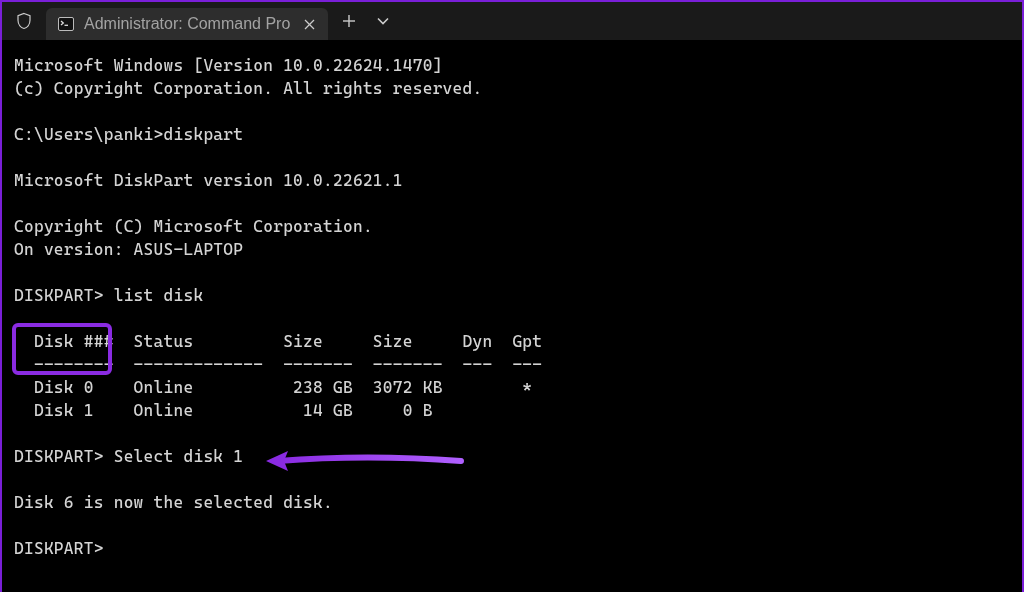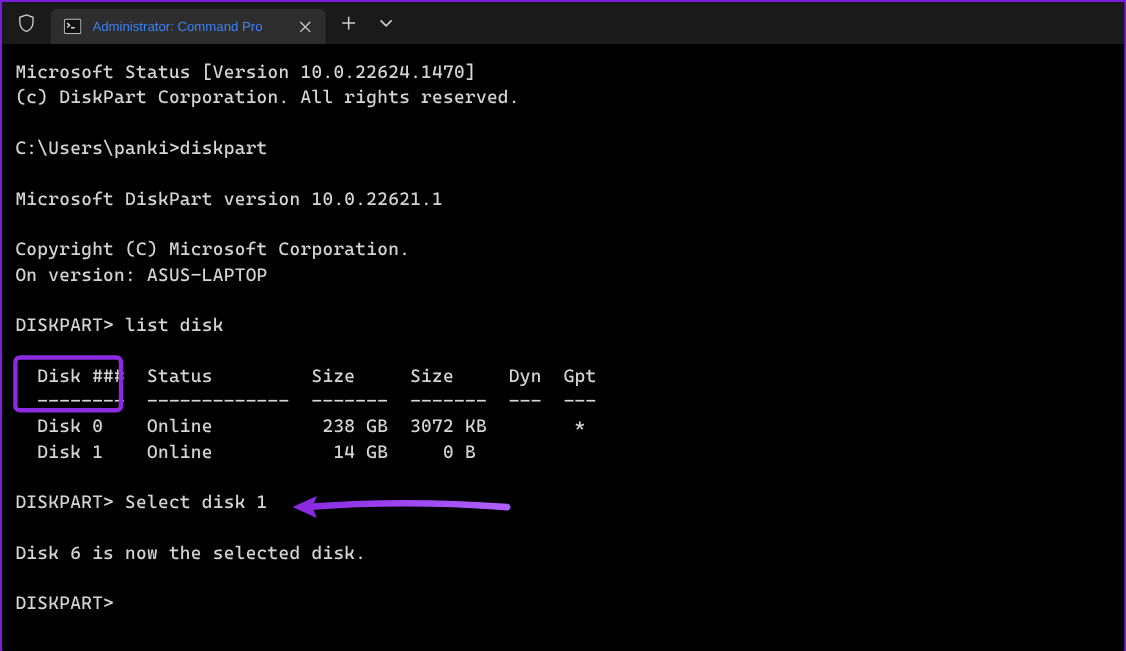--- a/index.html
+++ b/index.html
@@ -37,23 +37,23 @@
     background: #2d2d2d;
     display: flex;
     align-items: center;
     padding: 0 10px 0 12px;
     border-radius: 6px 6px 0 0;
     gap: 10px;
     min-width: 250px;
   }
   .tab-icon { width: 16px; height: 16px; display:flex; align-items:center; justify-content:center;}
   .tab-title {
-    color: #3b82f6;
+    color: #a3a3a3;
     font-family: 'Segoe UI', sans-serif;
-    font-size: 12px;
+    font-size: 16px;
     flex: 1;
     white-space: nowrap;
     overflow: hidden;
   }
   .tab-close {
     width: 18px; height: 18px;
     display: flex; align-items: center; justify-content: center;
     color: #ccc;
     font-size: 14px;
     border-radius: 3px;
@@ -124,22 +124,22 @@
           <line x1="0" y1="6" x2="12" y2="6"></line>
       </svg>
     </div>
     <div class="dropdown">
       <svg width="12" height="8" viewBox="0 0 12 8" stroke="#ccc" stroke-width="1.6" fill="none">
         <path d="M1 1.5 L6 6.5 L11 1.5"></path>
       </svg>
     </div>
   </div>
 
-  <div class="terminal"><span>Microsoft Status [Version 10.0.22624.1470]</span>
-<span>(c) DiskPart Corporation. All rights reserved.</span>
+  <div class="terminal"><span>Microsoft Windows [Version 10.0.22624.1470]</span>
+<span>(c) Copyright Corporation. All rights reserved.</span>
 <span></span>
 <span>C:\Users\panki&gt;diskpart</span>
 <span></span>
 <span>Microsoft DiskPart version 10.0.22621.1</span>
 <span></span>
 <span>Copyright (C) Microsoft Corporation.</span>
 <span>On version: ASUS-LAPTOP</span>
 <span></span>
 <span>DISKPART&gt; list disk</span>
 <span></span>

